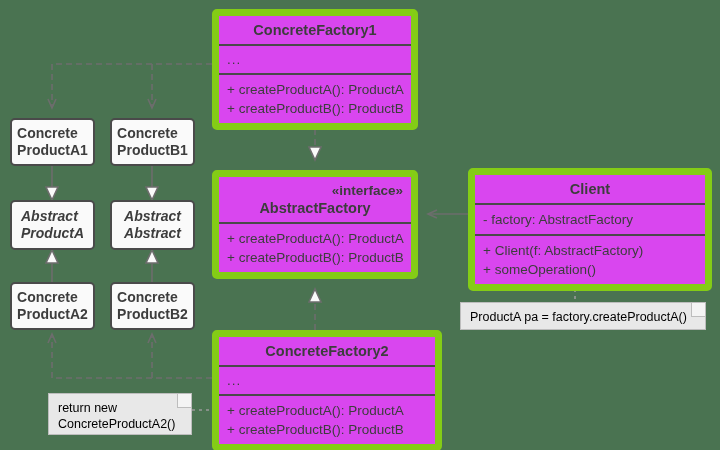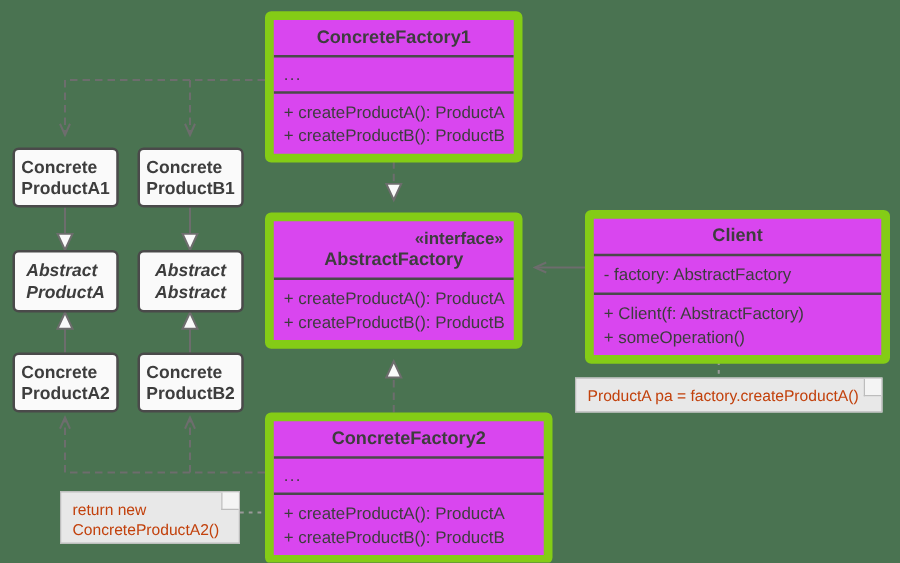--- a/index.html
+++ b/index.html
@@ -70,21 +70,21 @@
     z-index:3;
   }
   .prod.abstract{font-style:italic;}
 
   
   .note{
     position:absolute;
     box-sizing:border-box;
     background:#e8e8e8;
     border:1px solid #bdbdbd;
-    color:#c2410c;
+    color:#000000;
     font-size:12.5px;
     line-height:16px;
     padding:6px 9px;
     z-index:4;
   }
   .note .fold{
     position:absolute;
     top:0;right:0;
     width:13px;height:13px;
     background:#f4f4f4;

